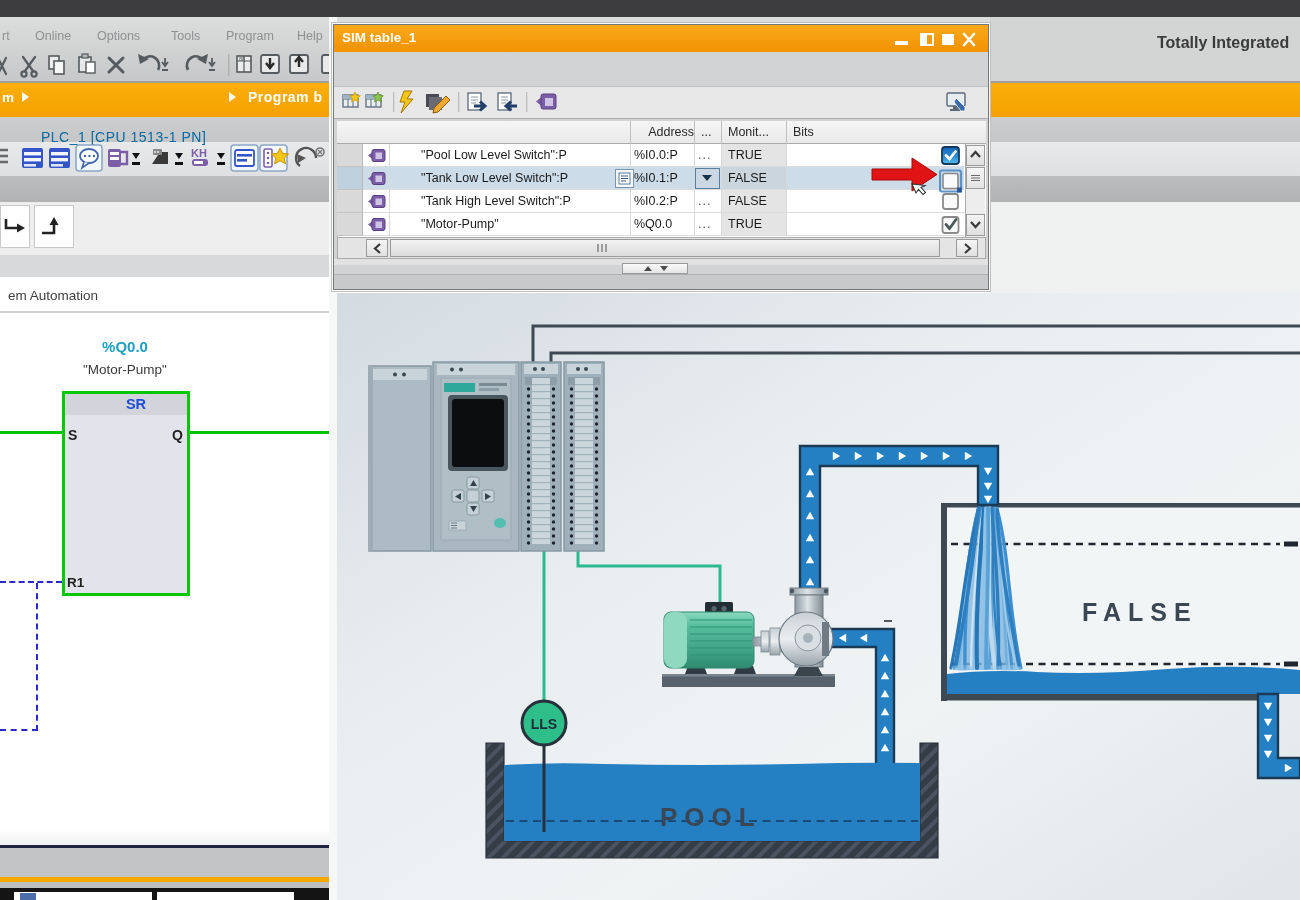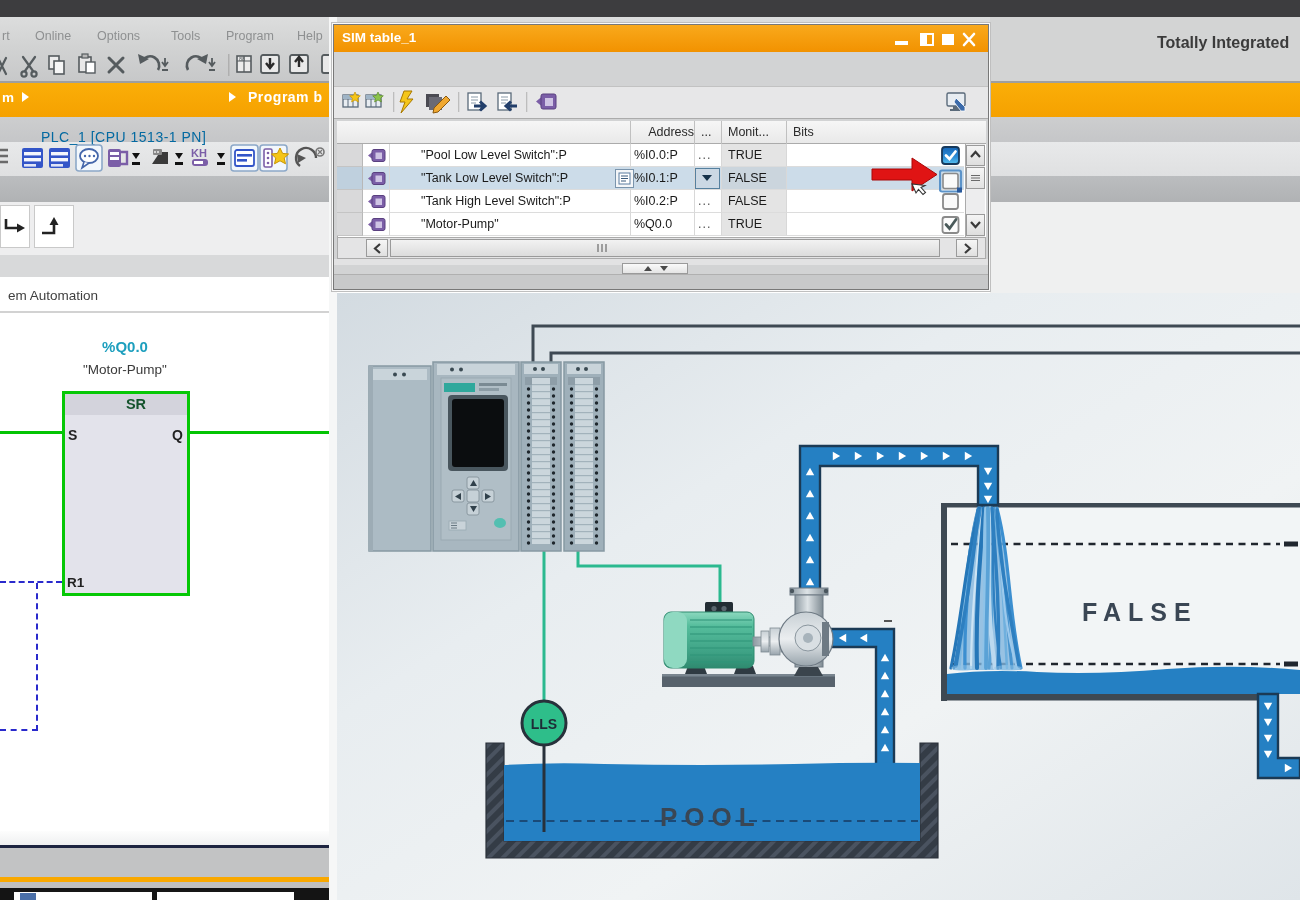--- a/index.html
+++ b/index.html
@@ -121,21 +121,21 @@
       <path d="M49.5 20 l4.5 -8 4.5 8 Z" fill="#222"></path>
 </svg>
 
 <div class="ab" style="left:8px;top:288px;width:330px;height:17px;color:#3F3F3F;font-size:13.5px;">em Automation</div>
 <div class="ab" style="left:0;top:313px;width:330px;height:518px;background:#FFF;"></div>
 <div class="ab" style="left:75px;top:338px;width:100px;height:17px;color:#1D9FBE;font-size:15px;font-weight:700;text-align:center;">%Q0.0</div>
 <div class="ab" style="left:60px;top:362px;width:130px;height:16px;color:#3A3A3A;font-size:13.5px;text-align:center;">"Motor-Pump"</div>
 <div class="ab" style="left:0;top:431px;width:62px;height:3px;background:#04C404;"></div>
 <div class="ab" style="left:190px;top:431px;width:140px;height:3px;background:#04C404;"></div>
 <div class="ab" style="left:62px;top:391px;width:128px;height:205px;background:#E3E3EB;border:3px solid #06C806;"></div>
-<div class="ab" style="left:65px;top:394px;width:122px;height:21px;background:#D3D3DC;color:#14532d;font-size:14.5px;font-weight:700;text-align:center;line-height:21px;padding-left:20px;">SR</div>
+<div class="ab" style="left:65px;top:394px;width:122px;height:21px;background:#D3D3DC;color:#1d4ed8;font-size:14.5px;font-weight:700;text-align:center;line-height:21px;padding-left:20px;">SR</div>
 <div class="ab" style="left:68px;top:427px;color:#222;font-size:14px;font-weight:700;">S</div>
 <div class="ab" style="left:172px;top:427px;color:#222;font-size:14px;font-weight:700;">Q</div>
 <div class="ab" style="left:67px;top:575px;color:#222;font-size:13.5px;font-weight:700;">R1</div>
 <div class="ab" style="left:0;top:581px;width:62px;height:0;border-top:2.5px dashed #2A2ACC;"></div>
 <div class="ab" style="left:36px;top:583px;width:0;height:148px;border-left:2.5px dashed #2A2ACC;"></div>
 <div class="ab" style="left:0;top:729px;width:38px;height:0;border-top:2.5px dashed #2A2ACC;"></div>
 
 <div class="ab" style="left:0;top:831px;width:330px;height:14px;background:linear-gradient(#FDFDFD,#EFF0F1);"></div>
 <div class="ab" style="left:0;top:845px;width:330px;height:3px;background:#1D2440;"></div>
 <div class="ab" style="left:0;top:848px;width:330px;height:29px;background:#C2C3C4;"></div>

